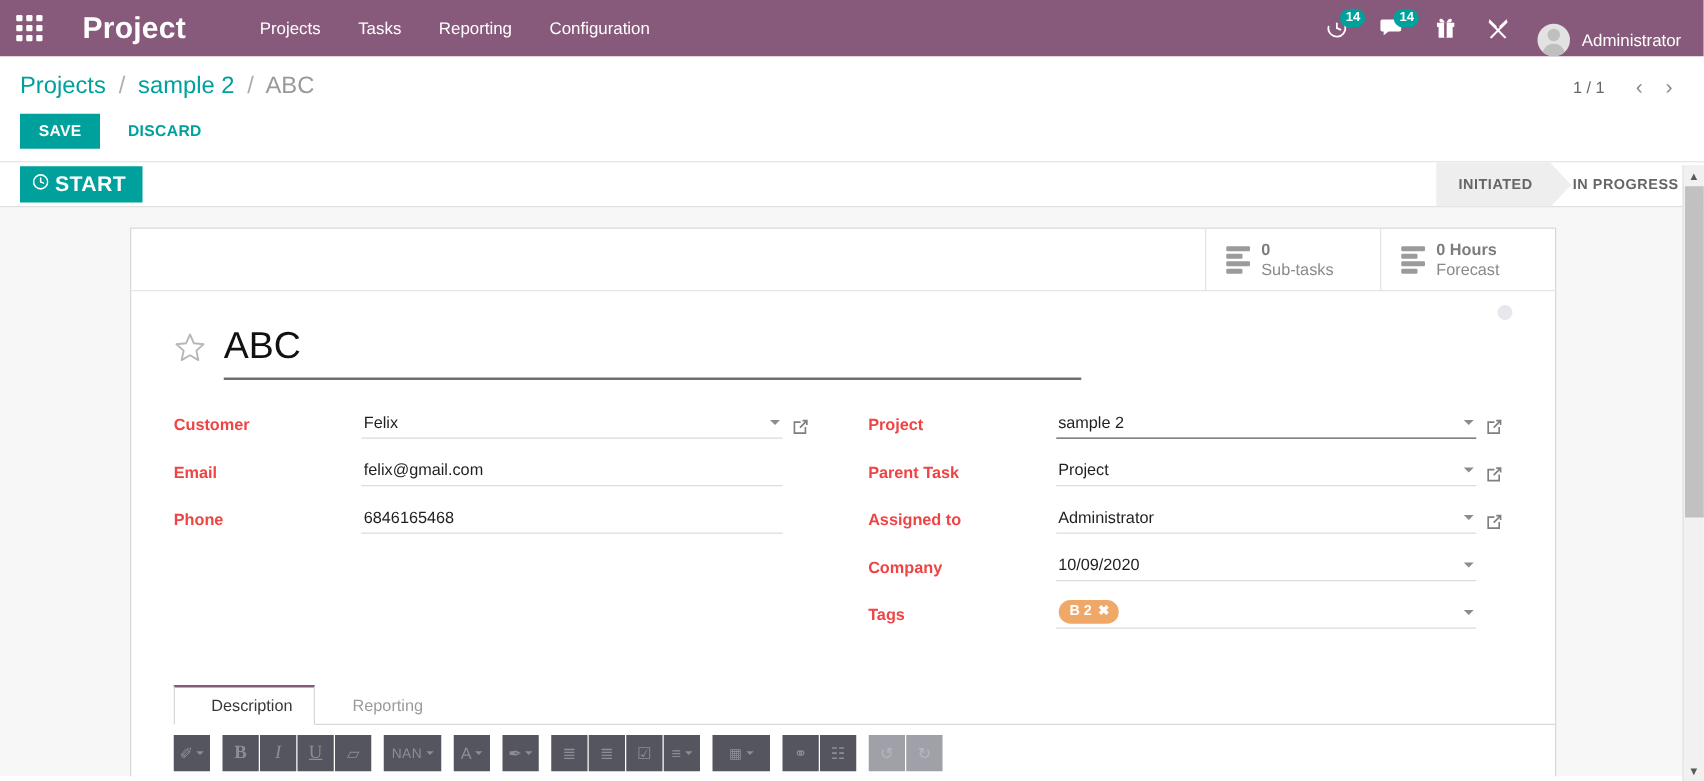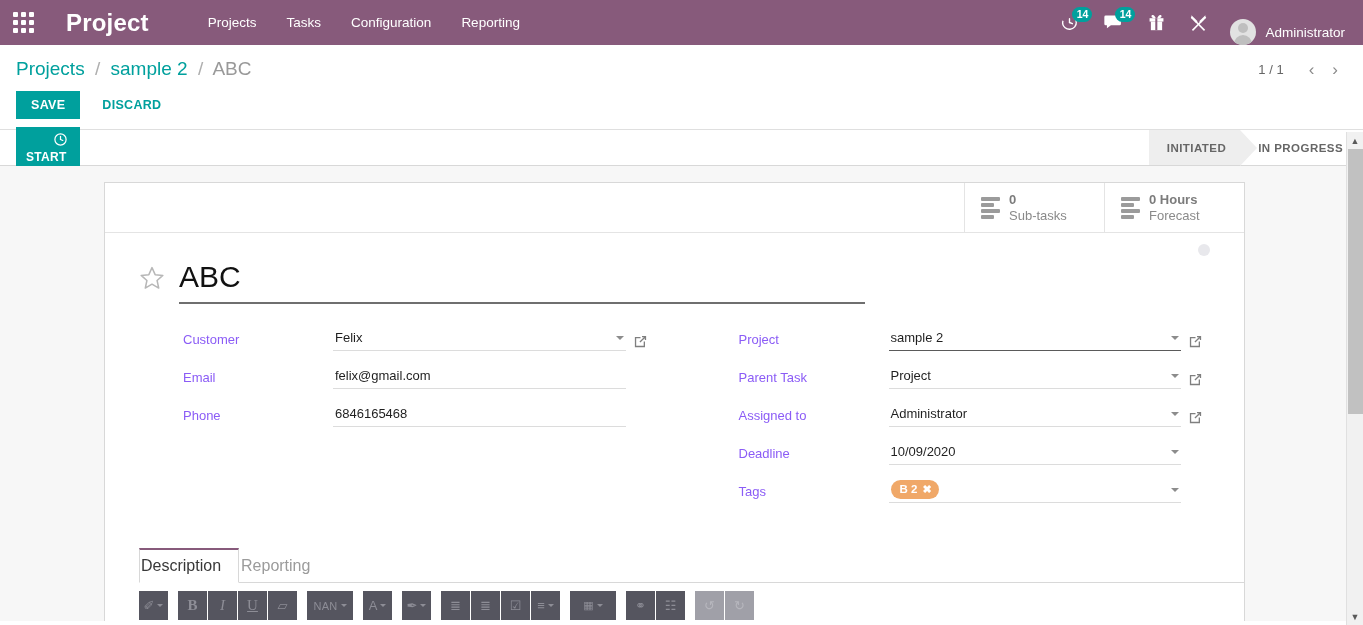--- a/index.html
+++ b/index.html
@@ -186,30 +186,29 @@
     background: #ffffff;
     border-bottom: 1px solid #d8d8d8;
     height: 36px;
     padding-left: 16px;
     position: relative;
   }
   .btn-start {
     background: #00A09D;
     color: #fff;
     border: none;
-    font-size: 12px;
+    font-size: 17px;
     font-weight: bold;
     letter-spacing: .3px;
     padding: 6px 13px 6px 10px;
     cursor: pointer;
     display: flex;
-    align-items: flex-end;
+    align-items: flex-start;
     gap: 5px;
     line-height: 1;
-    flex-direction: column;
   }
   .statusbar {
     margin-left: auto;
     display: flex;
     align-items: stretch;
     height: 100%;
     padding-right: 6px;
   }
   .stat-step {
     display: flex;
@@ -318,26 +317,25 @@
   }
   .form-col { width: 530px; }
   .field-row {
     display: flex;
     align-items: flex-end;
     margin-bottom: 11px;
     height: 27px;
   }
   .field-label {
     width: 150px;
-    font-weight: normal;
+    font-weight: bold;
     font-size: 13px;
-    color: #8b5cf6;
+    color: #ef4444;
     padding-bottom: 4px;
     flex: none;
-    margin-left: 44px;
   }
   .field-value {
     flex: 1;
     border-bottom: 1px solid #dcdcdc;
     display: flex;
     align-items: center;
     padding: 0 2px 3px 2px;
     min-height: 23px;
     position: relative;
   }
@@ -375,22 +373,22 @@
     align-items: center;
     gap: 5px;
     line-height: 14px;
   }
   .tag .x { font-size: 11px; cursor: pointer; }
 
   
   .notebook { margin-top: 34px; padding: 0 0 0 34px; }
   .tabs { display: flex; border-bottom: 1px solid #d8d8d8; }
   .tab {
-    padding: 8px 17px 7px 1px;
-    font-size: 16px;
+    padding: 8px 17px 7px 29px;
+    font-size: 13px;
     color: #9b9b9b;
     cursor: pointer;
     border: 1px solid transparent;
     margin-bottom: -1px;
     background: transparent;
     white-space: nowrap;
   }
   .tab.active {
     color: #383838;
     background: #ffffff;
@@ -484,22 +482,22 @@
         <i></i>
         <i></i>
         <i></i>
         <i></i>
       </div>
   </div>
   <div class="brand">Project</div>
   <div class="menu-items">
     <a>Projects</a>
     <a>Tasks</a>
+    <a>Reporting</a>
     <a>Configuration</a>
-    <a>Reporting</a>
   </div>
 
   <div class="nav-right">
     <div class="nav-icon">
       <svg width="17" height="17" viewBox="0 0 20 20">
         <circle cx="10" cy="10" r="8" fill="none" stroke="#ffffff" stroke-width="1.6" stroke-dasharray="34 16" transform="rotate(-50 10 10)"></circle>
         <line x1="10" y1="10" x2="10" y2="5.5" stroke="#ffffff" stroke-width="1.6" stroke-linecap="round"></line>
         <line x1="10" y1="10" x2="13.4" y2="11.4" stroke="#ffffff" stroke-width="1.6" stroke-linecap="round"></line>
       </svg>
       <span class="badge">14</span>
@@ -684,21 +682,21 @@
             </div>
             <div class="ext-link">
               <svg width="15" height="15" viewBox="0 0 16 16">
                 <path d="M2 3.2h6v1.4H3.4v8h8V8h1.4v6H2z" fill="#7f7f7f"></path>
                 <path d="M9.6 2h4.4v4.4h-1.4V4.4l-4.7 4.7-1-1 4.7-4.7H9.6z" fill="#7f7f7f"></path>
               </svg>
             </div>
           </div>
 
           <div class="field-row">
-            <div class="field-label">Deadline</div>
+            <div class="field-label">Company</div>
             <div class="field-value">
               <span class="txt">10/09/2020</span>
               <span class="caret"></span>
             </div>
             <div class="ext-spacer"></div>
           </div>
 
           <div class="field-row">
             <div class="field-label">Tags</div>
             <div class="field-value">

